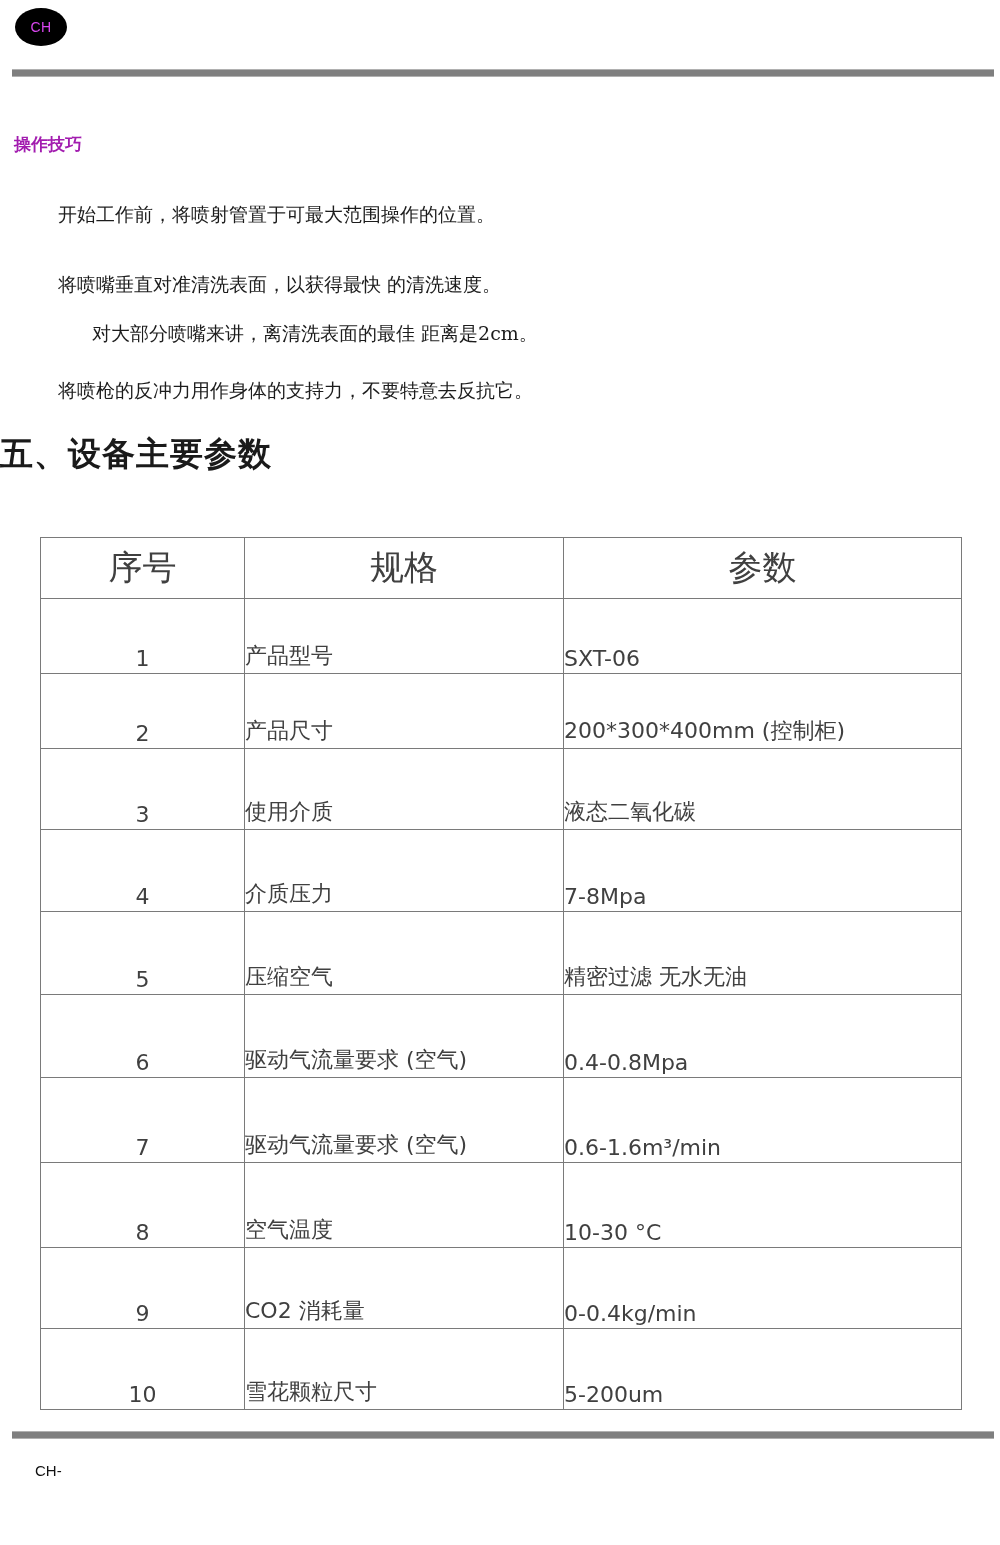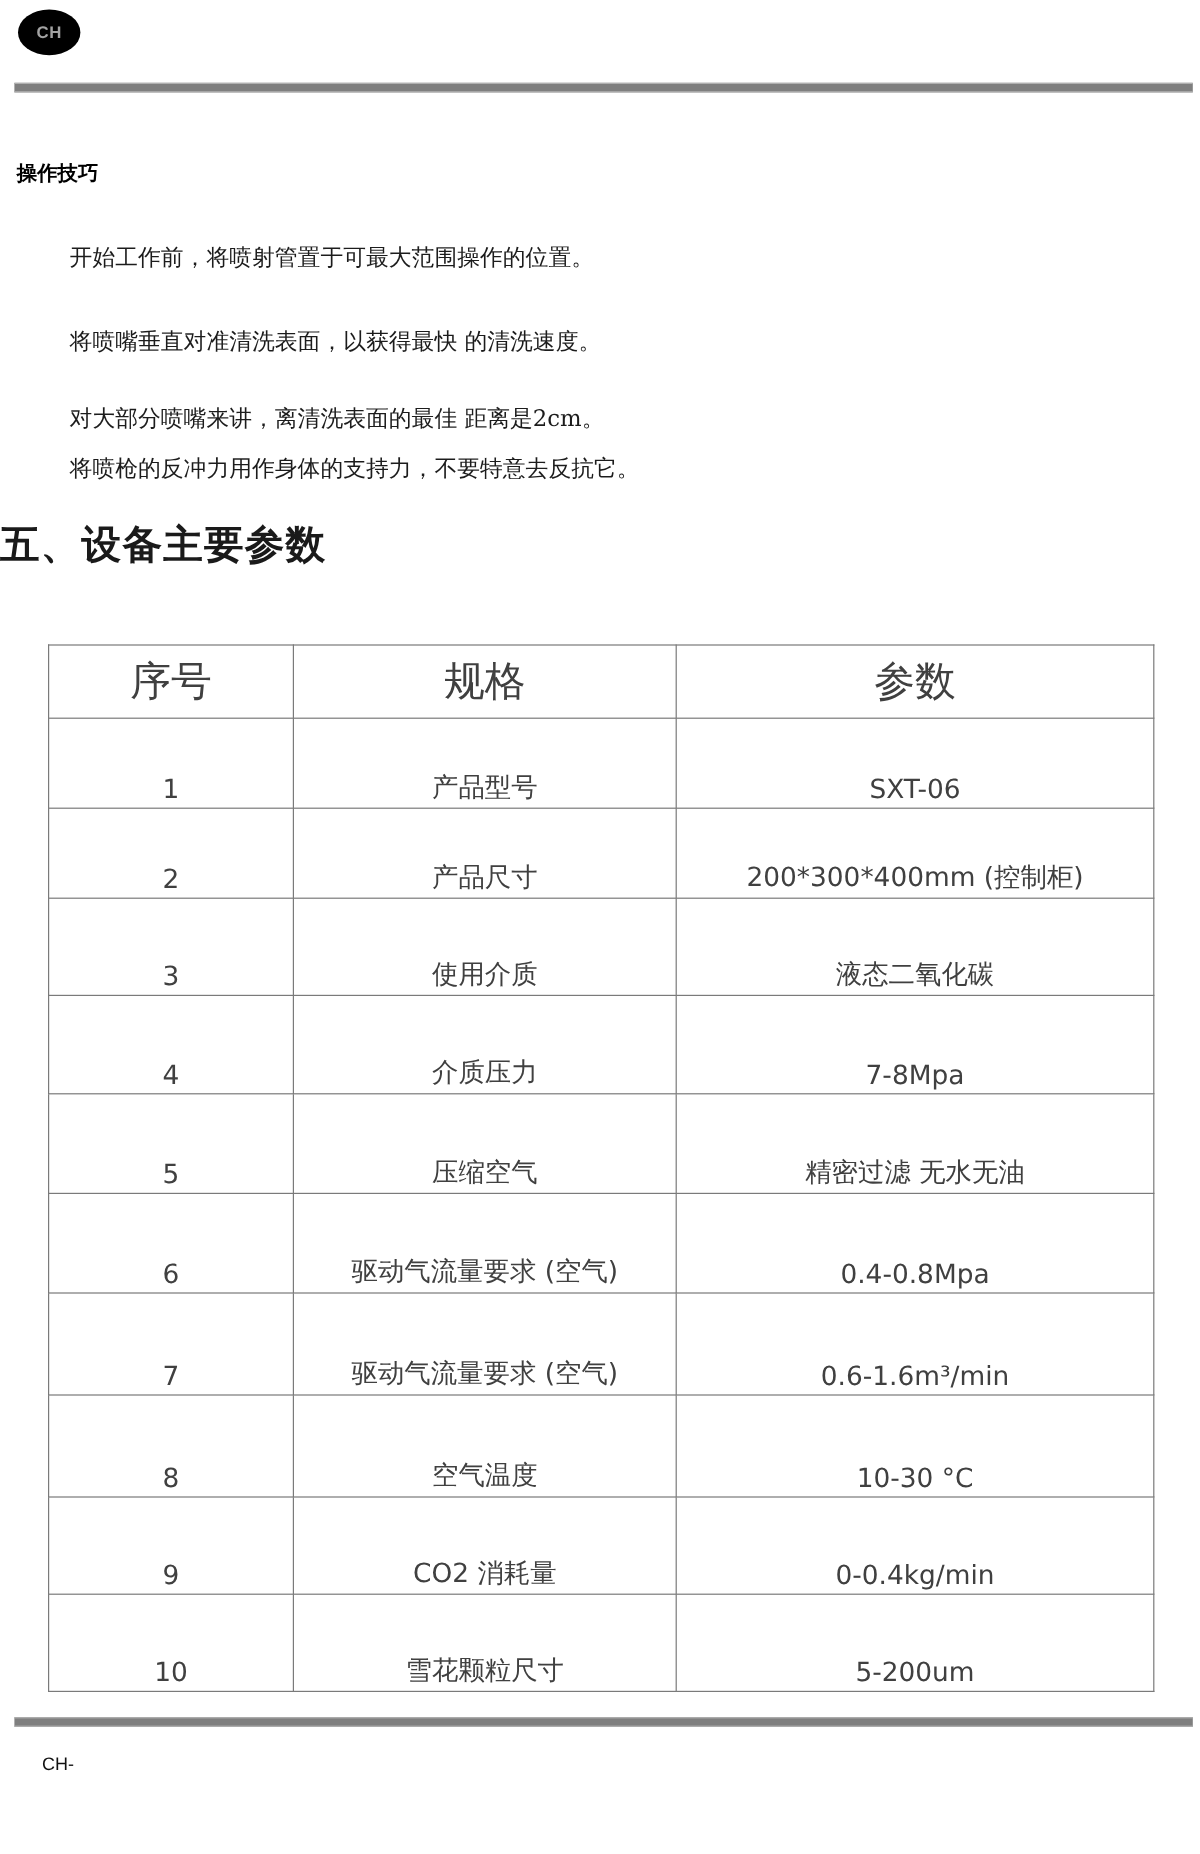--- a/index.html
+++ b/index.html
@@ -16,28 +16,27 @@
       color: #111111;
     }
     .logo {
       position: absolute;
       left: 15px;
       top: 8px;
       width: 52px;
       height: 38px;
       border-radius: 50%;
       background: #000000;
-      color: #a3a3a3;
+      color: #d946ef;
       display: flex;
       align-items: center;
       justify-content: center;
       font-family: "Liberation Sans", sans-serif;
       font-size: 14px;
       letter-spacing: 0.5px;
-      font-weight: bold;
     }
     .rule {
       position: absolute;
       left: 12px;
       width: 982px;
       height: 8px;
       background: #7f7f7f;
       border-top: 1px solid #b0b0b0;
       border-bottom: 1px solid #b0b0b0;
       box-sizing: border-box;
@@ -45,33 +44,33 @@
     .rule.top { top: 69px; }
     .rule.bottom { top: 1431px; }
 
     .section-label {
       position: absolute;
       left: 14px;
       top: 133px;
       font-size: 17px;
       font-weight: bold;
       font-family: "DejaVu Serif", "Liberation Serif", serif;
-      color: #000000;
+      color: #a21caf;
     }
     .tip {
       position: absolute;
       left: 58px;
       font-family: "DejaVu Serif", "Liberation Serif", serif;
       font-size: 19px;
       color: #1c1c1c;
       white-space: nowrap;
     }
     .tip.t0 { top: 202px; }
     .tip.t1 { top: 272px; }
-    .tip.t2 { top: 336px; }
+    .tip.t2 { top: 321px; margin-left: 34px; }
     .tip.t3 { top: 378px; }
 
     .heading {
       position: absolute;
       left: 0;
       top: 432px;
       font-size: 33px;
       font-weight: bold;
       font-family: "DejaVu Serif", "Liberation Serif", serif;
       color: #1a1a1a;
@@ -98,21 +97,21 @@
     .spec-table th {
       height: 60px;
       font-weight: normal;
       font-size: 34px;
       vertical-align: middle;
       text-align: center;
     }
     .spec-table th.h0 { text-align: center; }
     .spec-table td {
       font-size: 22px;
-      text-align: center;
+      text-align: left;
       vertical-align: bottom;
       padding-bottom: 2px;
     }
     .spec-table td.num { text-align: center; }
 
     .footer {
       position: absolute;
       left: 15px;
       top: 1462px;
       font-family: "Liberation Sans", sans-serif;

